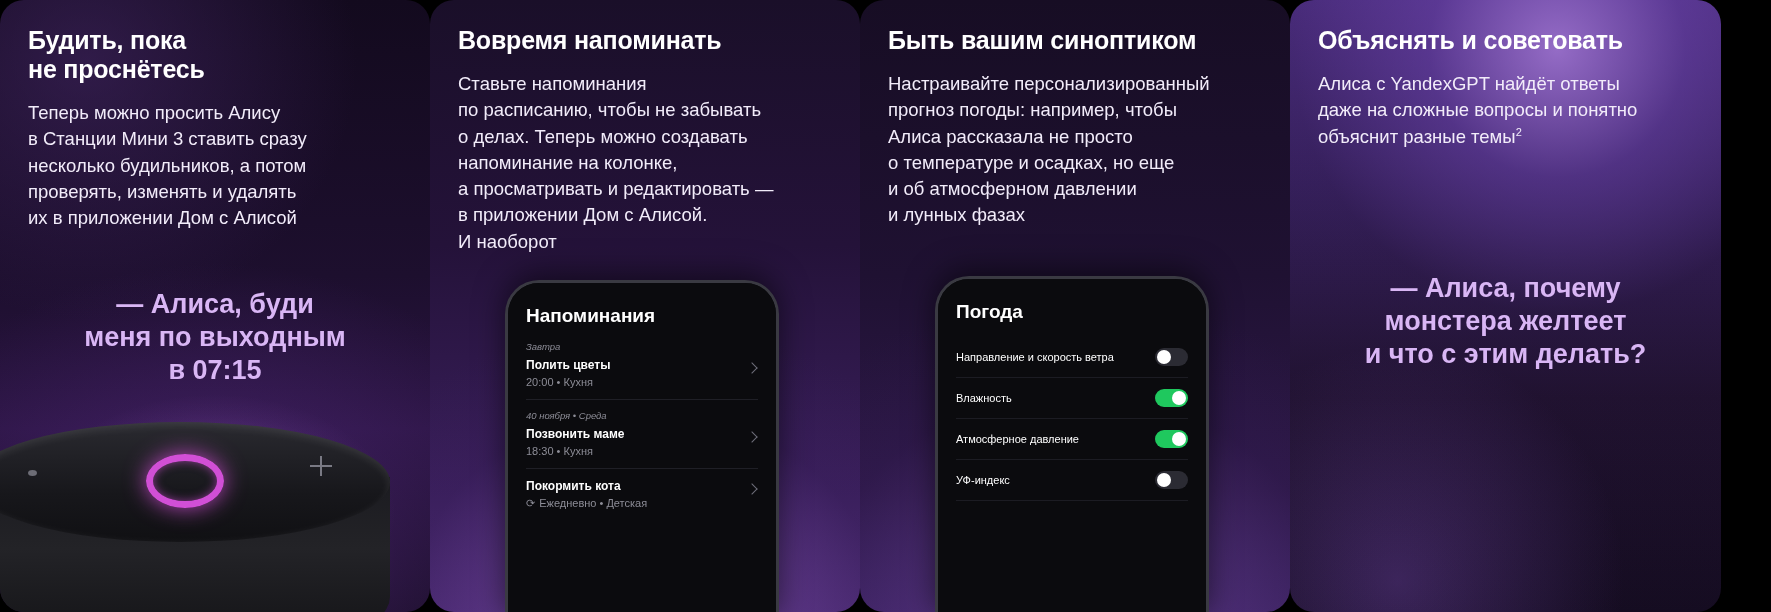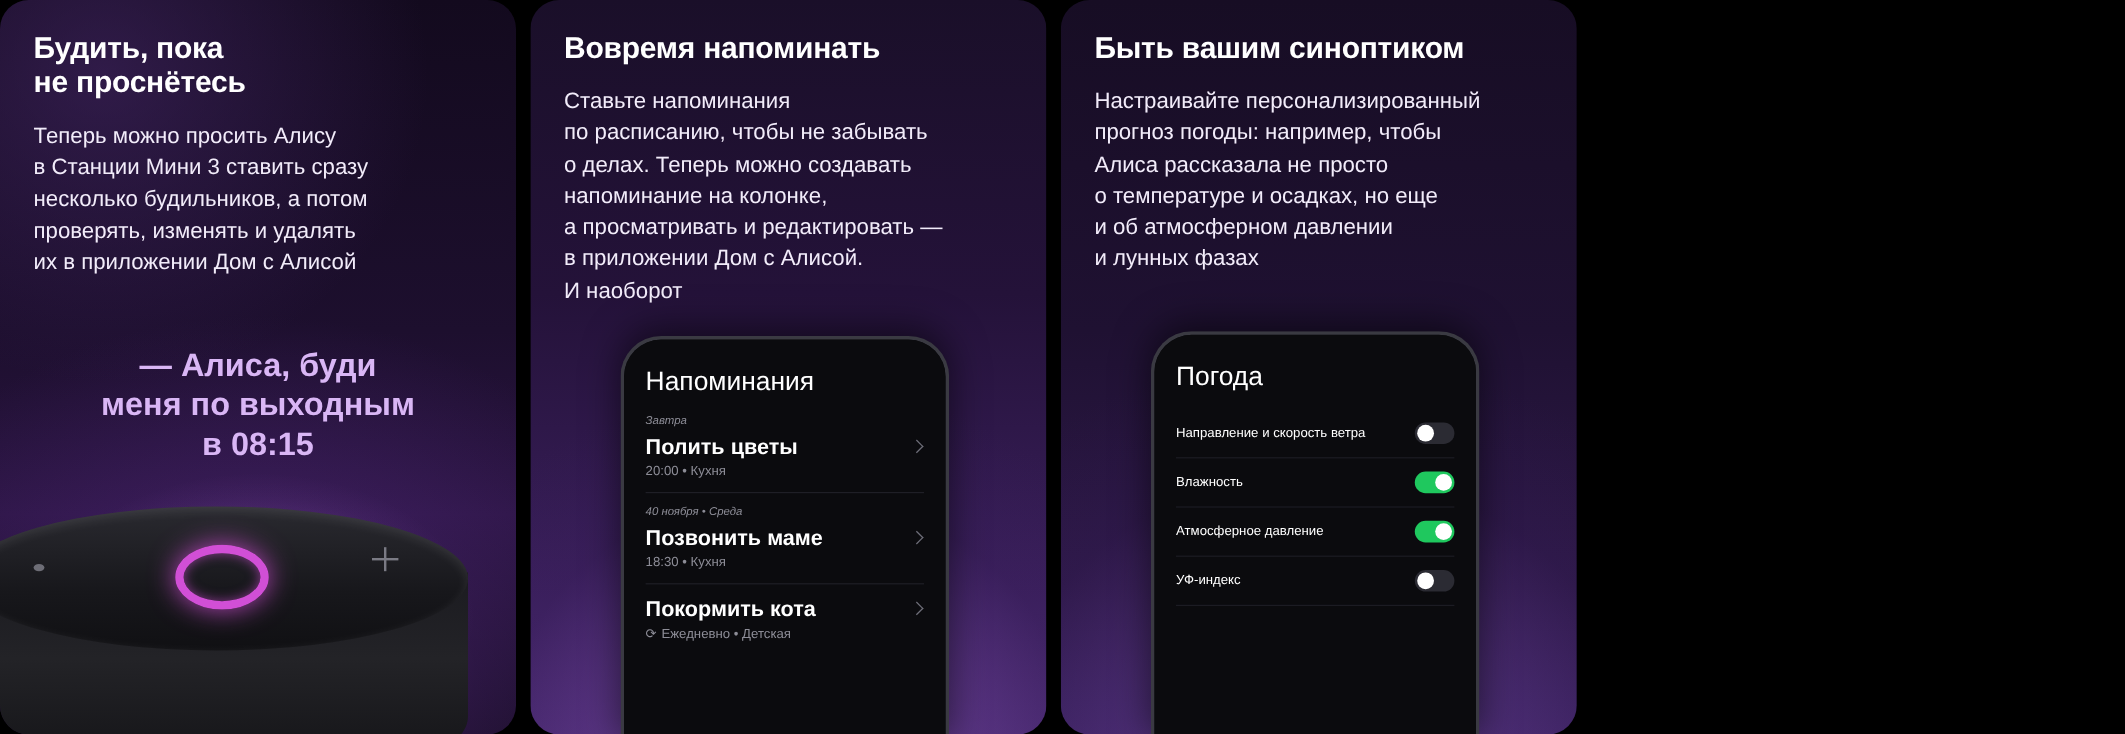--- a/index.html
+++ b/index.html
@@ -12,21 +12,20 @@
     height: 612px;
     overflow: hidden;
     font-family: "Liberation Sans", sans-serif;
     color: #ffffff;
   }
   .stage {
     position: relative;
     width: 1771px;
     height: 612px;
     display: flex;
-    gap: 12px;
     background: #000;
   }
 
   .card {
     position: relative;
     overflow: hidden;
     border-radius: 24px;
     height: 612px;
     flex: 0 0 auto;
   }
@@ -184,22 +183,22 @@
   .phone-2 { left: 75px; top: 280px; }
   .phone-3 { left: 75px; top: 276px; }
   .phone-screen {
     position: absolute;
     inset: 0;
     background: #0b0b0e;
     padding: 22px 18px 0 18px;
     box-sizing: border-box;
   }
   .ph-title {
-    font-size: 22px;
-    font-weight: 400;
+    font-size: 19px;
+    font-weight: 700;
     color: #ffffff;
     margin: 0 0 14px 0;
   }
   .ph-sub {
     font-size: 9px;
     line-height: 1.3;
     color: #8d8d97;
     margin: -10px 0 14px 0;
     white-space: pre-line;
   }
@@ -210,21 +209,21 @@
     font-style: italic;
   }
   .ph-row {
     position: relative;
     padding: 0 0 11px 0;
     margin-bottom: 10px;
     border-bottom: 1px solid #1f1f26;
   }
   .ph-row:last-child { border-bottom: none; }
   .ph-row-title {
-    font-size: 18px;
+    font-size: 12px;
     font-weight: 700;
     color: #ffffff;
     margin-bottom: 4px;
   }
   .ph-row-meta {
     font-size: 11px;
     color: #8d8d97;
   }
   .ph-chev {
     position: absolute;
@@ -277,21 +276,21 @@
       <h2 class="card-title">Будить, пока
 не проснётесь</h2>
       <p class="card-body">Теперь можно просить Алису
 в Станции Мини 3 ставить сразу
 несколько будильников, а потом
 проверять, изменять и удалять
 их в приложении Дом с Алисой</p>
     </div>
     <div class="quote quote-1">— Алиса, буди
 меня по выходным
-в 08:15</div>
+в 07:15</div>
 
     <div class="speaker">
       <div class="speaker-body"></div>
       <div class="speaker-top"></div>
       <div class="speaker-ring"></div>
       <div class="speaker-dot left"></div>
       <div class="speaker-plus"></div>
     </div>
   </section>
 
@@ -376,14 +375,25 @@
         <div class="ph-toggle-row">
           <span class="ph-toggle-label">УФ-индекс</span>
           <span class="toggle">
               <span class="knob"></span>
             </span>
         </div>
       </div>
     </div>
   </section>
 
+  <section class="card card-4">
+    <div class="card-pad">
+      <h2 class="card-title">Объяснять и советовать</h2>
+      <p class="card-body"><span>Алиса с YandexGPT найдёт ответы
+даже на сложные вопросы и понятно
+объяснит разные темы</span><span class="sup">2</span></p>
+    </div>
+    <div class="quote quote-4">— Алиса, почему
+монстера желтеет
+и что с этим делать?</div>
+  </section>
 
 </div>
 
 </body></html>

